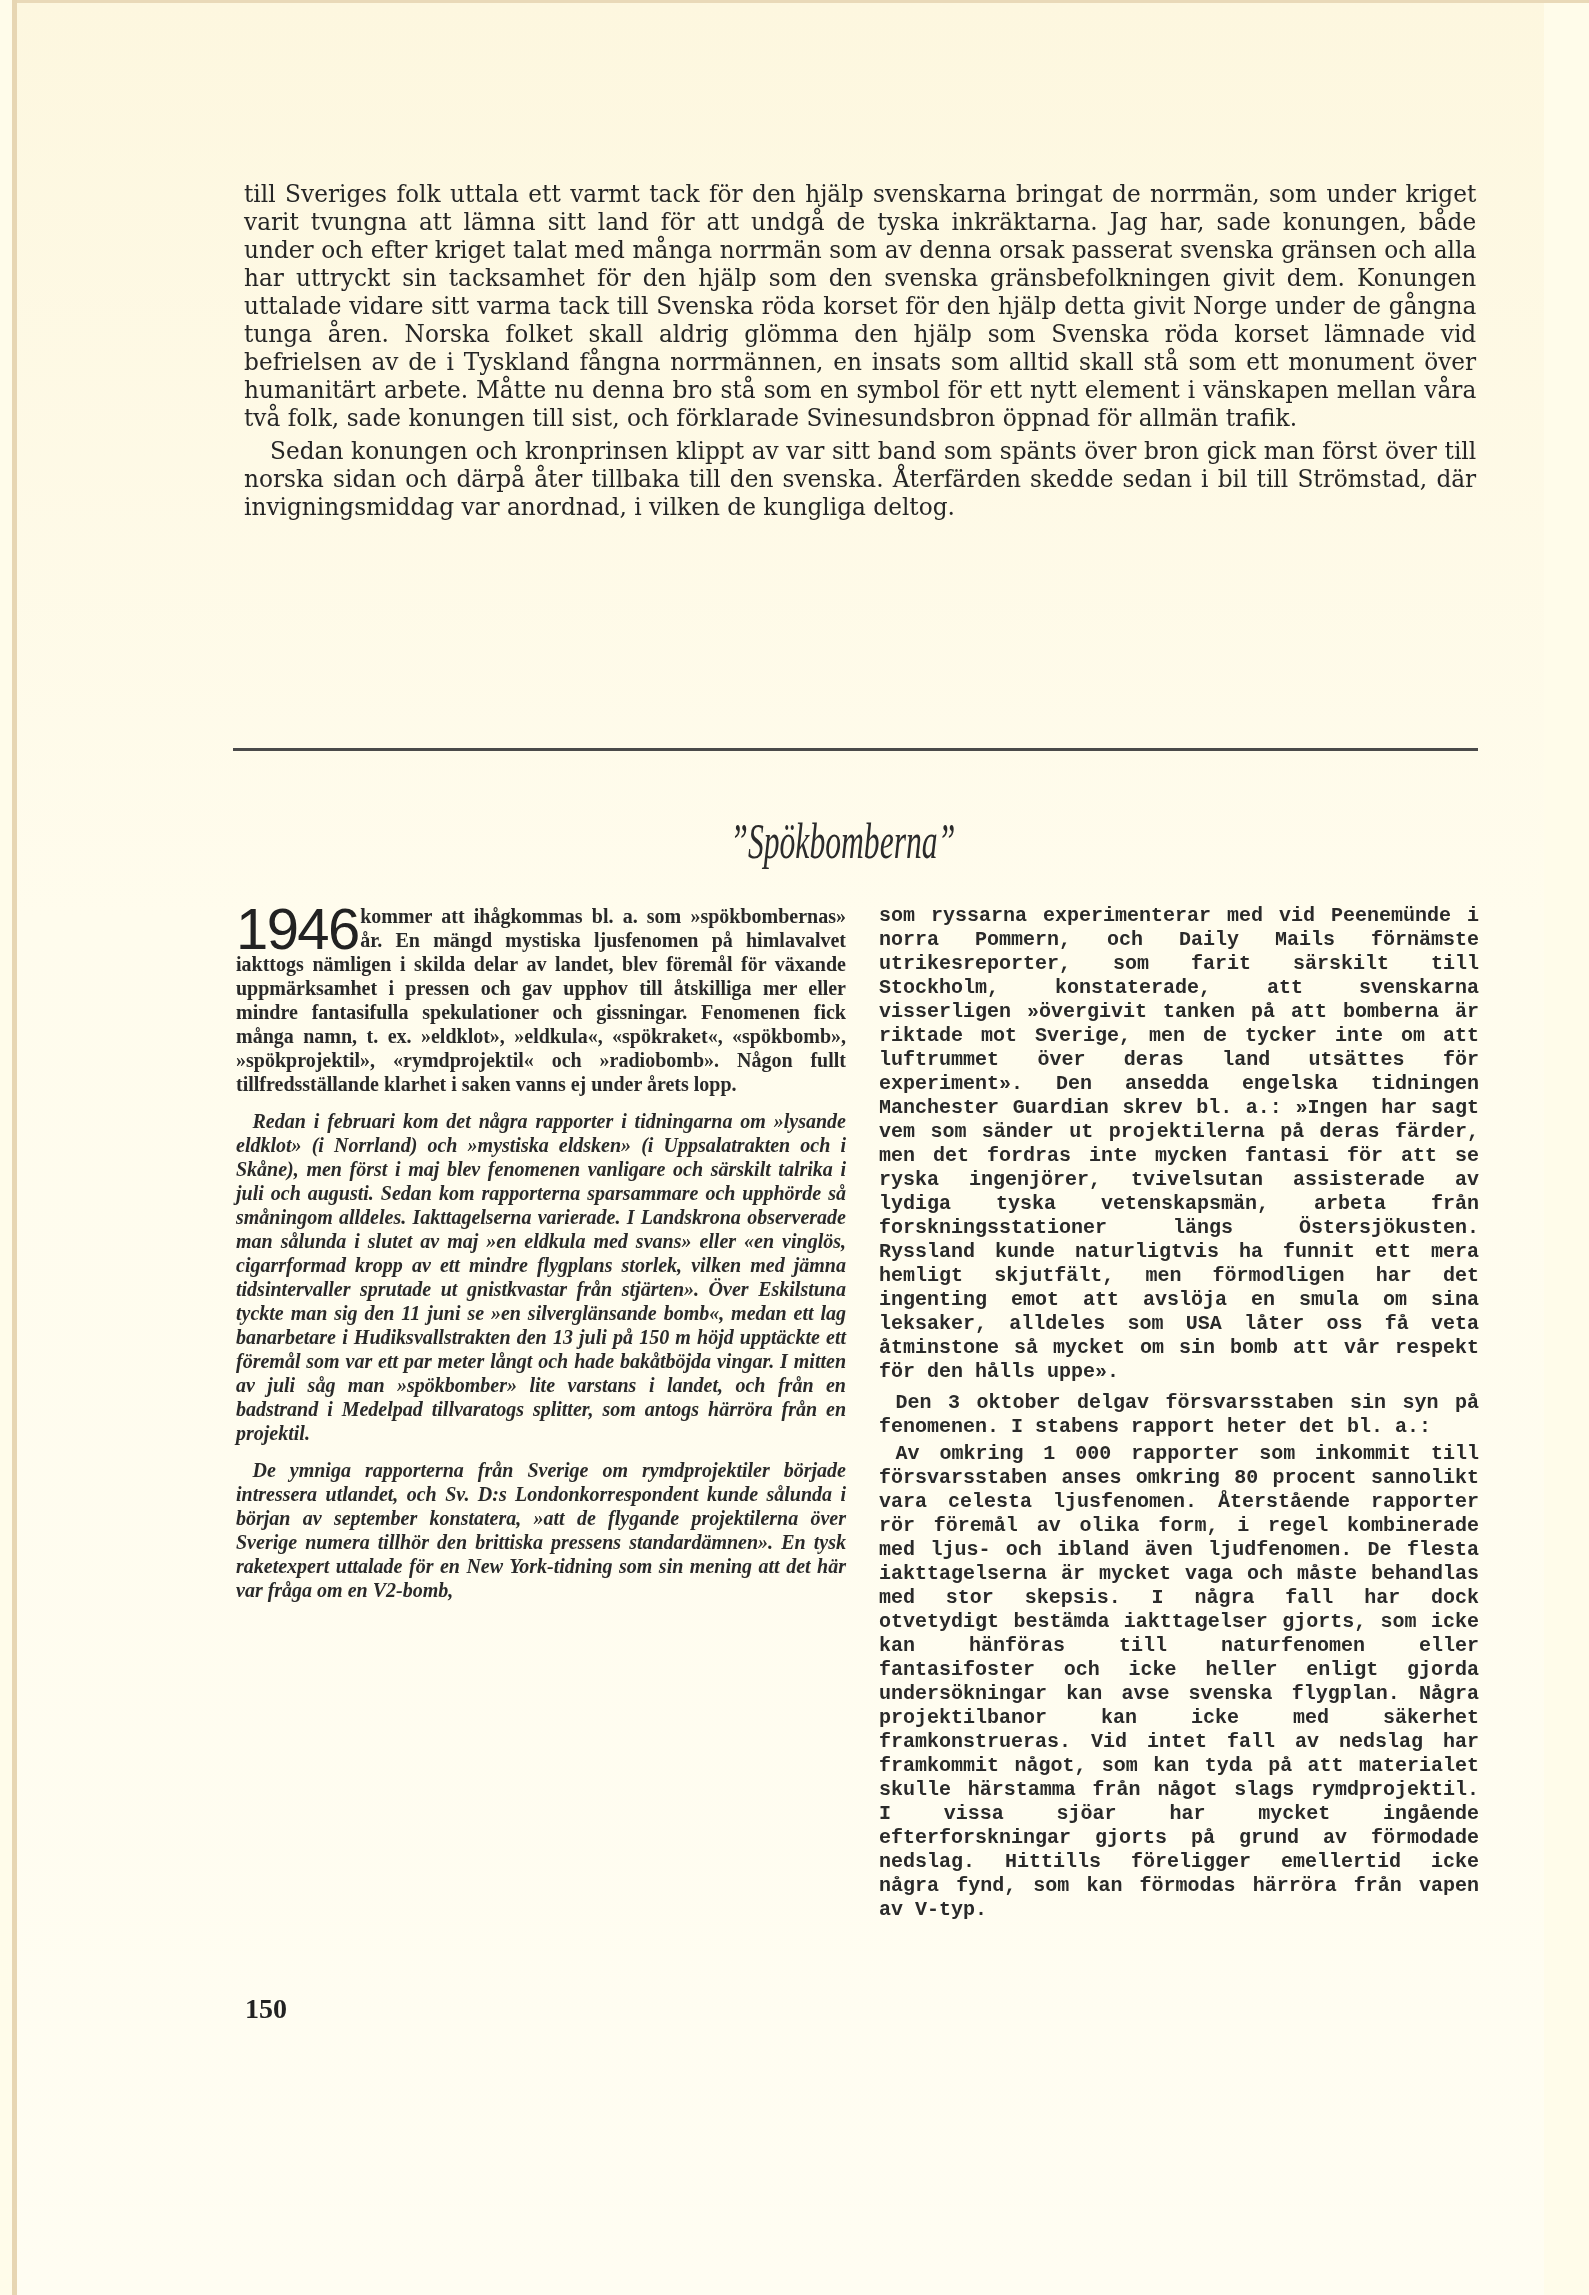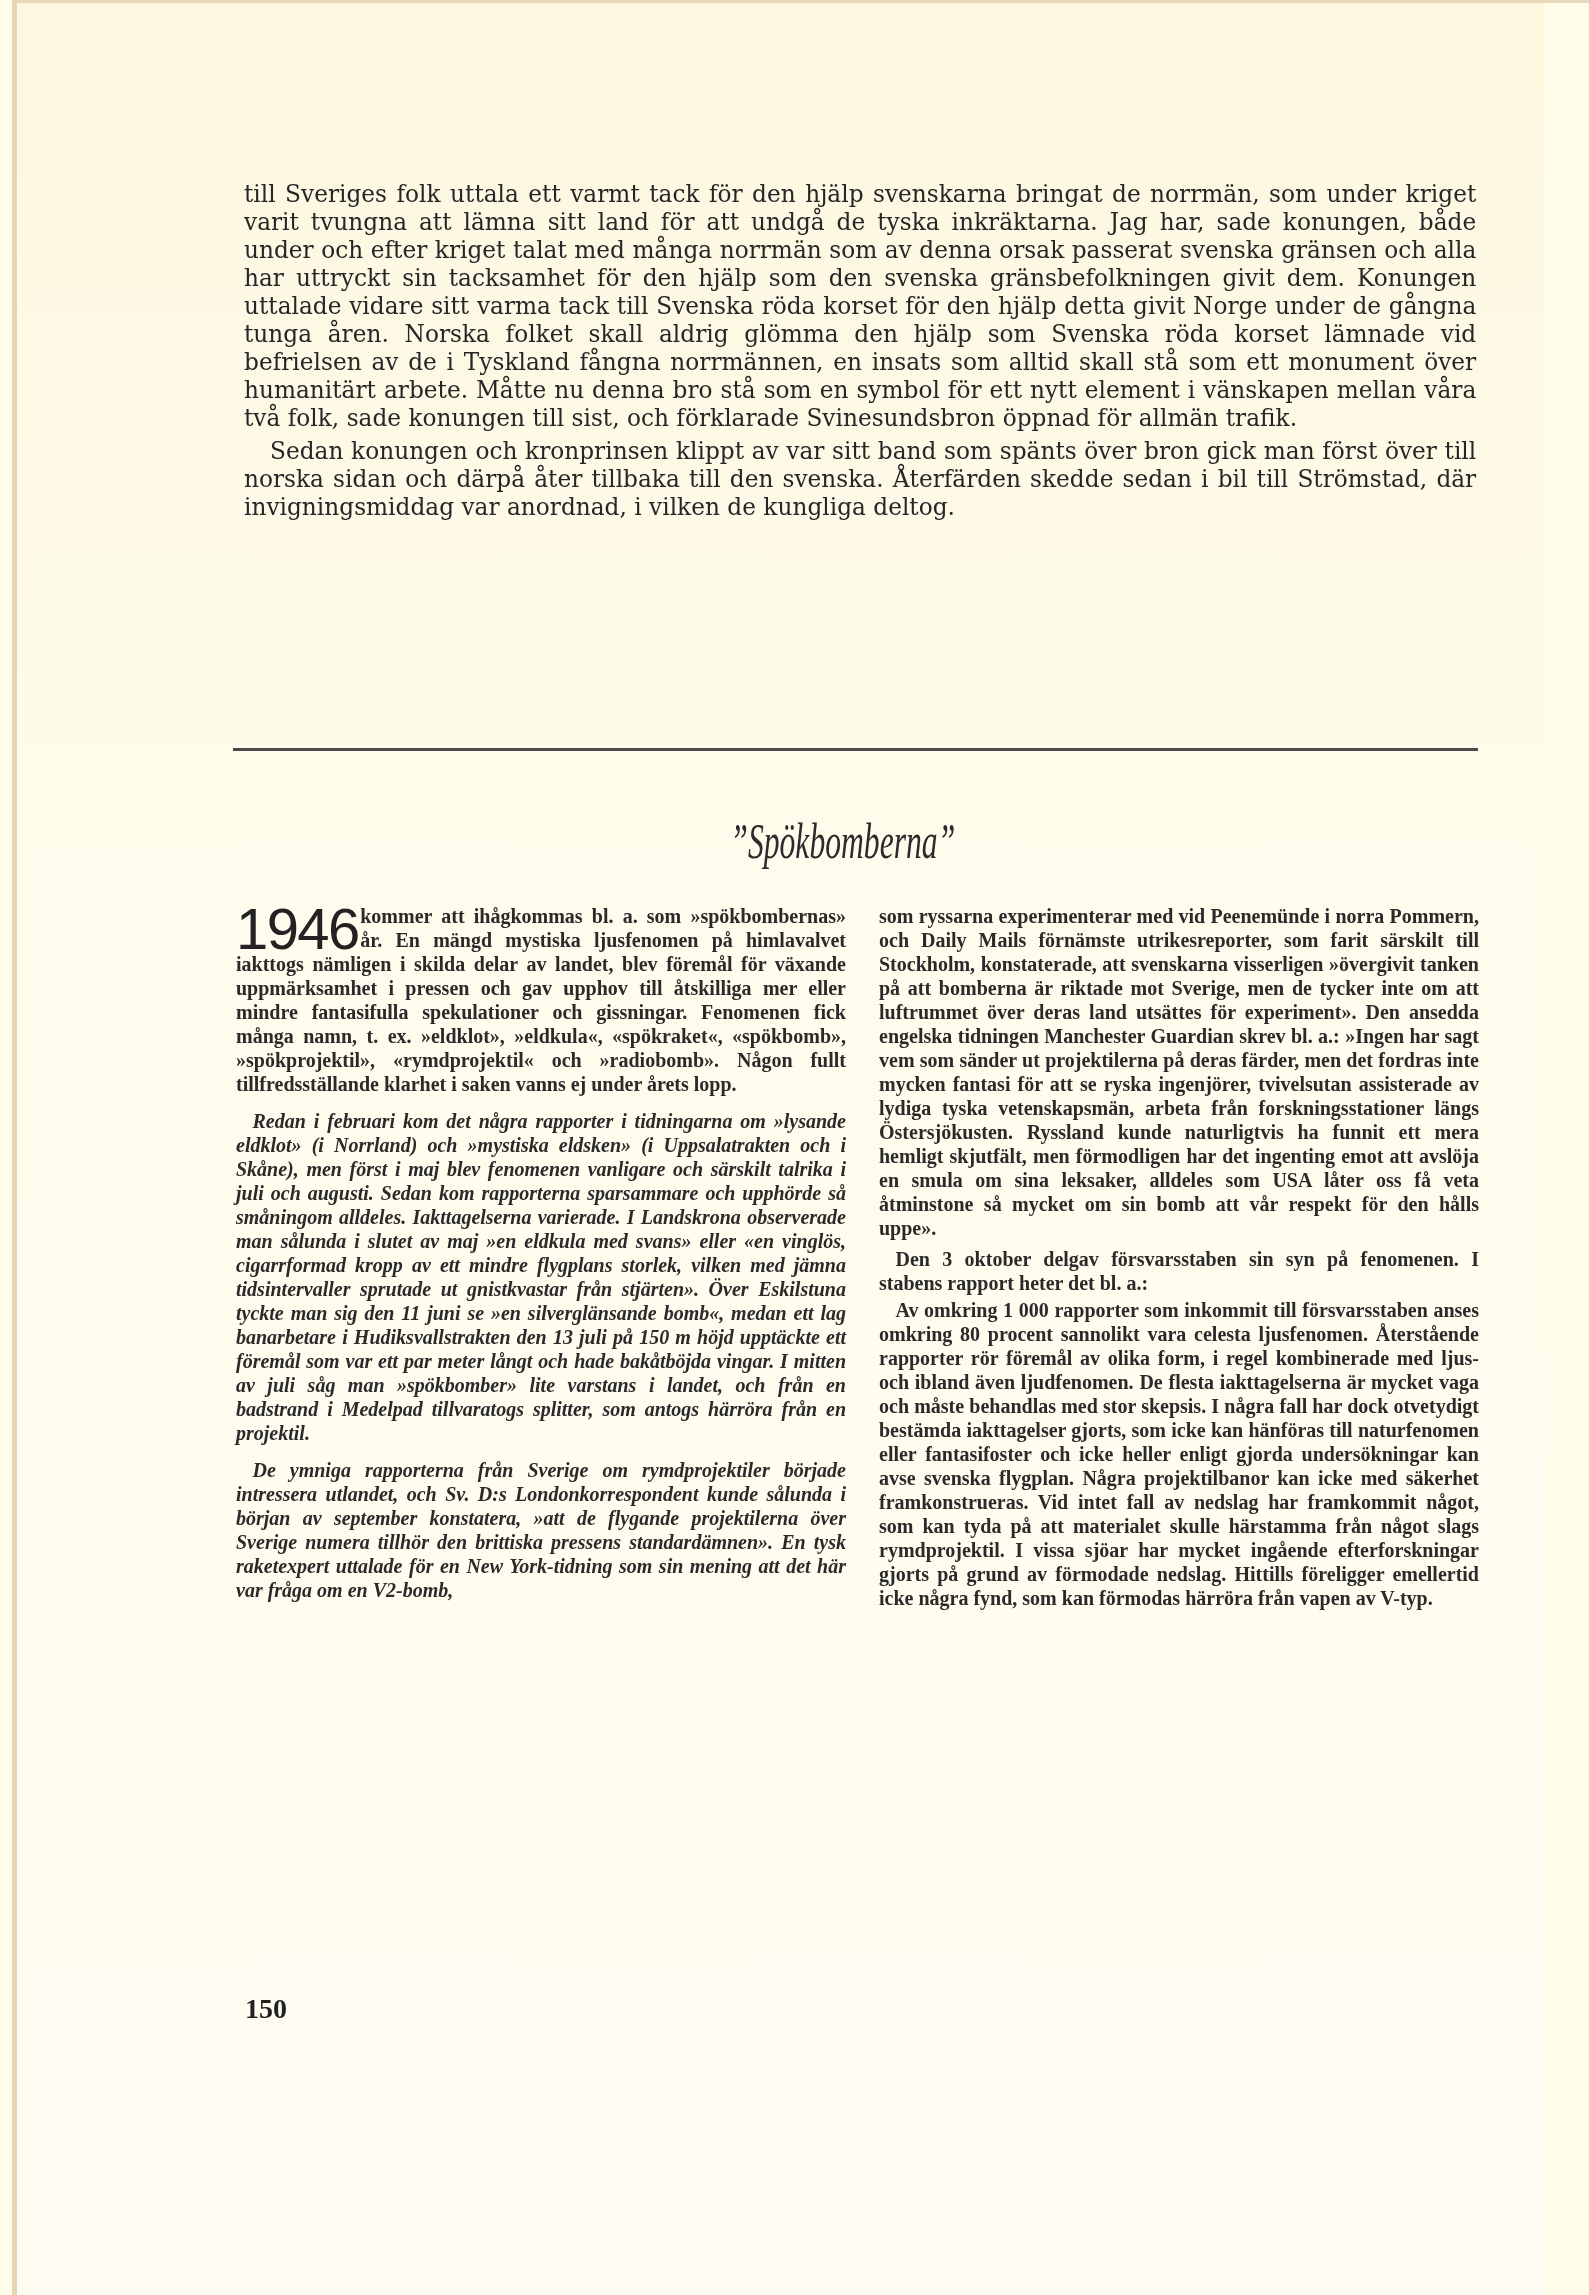--- a/index.html
+++ b/index.html
@@ -39,21 +39,21 @@
     transform: scaleX(0.62); transform-origin: 890px top;
   }
 
   .col {
     position: absolute; top: 904px;
     font-family: "Liberation Serif", serif; font-weight: bold;
     font-size: 20px; line-height: 24px; color: #2a2a2a;
     text-align: justify; hyphens: manual;
   }
   .col-left { left: 224px; width: 610px; }
-  .col-right { left: 867px; width: 600px; }
+  .col-right { left: 867px; width: 600px; font-family: Liberation Mono, monospace; }
   .col p { margin: 0; }
   .col p.indent { text-indent: 16.5px; }
   .col p.gap { margin-top: 13px; font-style: italic; }
   .col p.gap-s { margin-top: 6.6px; }
   .col p.gap-xs { margin-top: 3.3px; }
 
   .dropcap {
     float: left;
     font-family: Liberation Sans, sans-serif; font-weight: normal;
     font-size: 58px; line-height: 46px;

